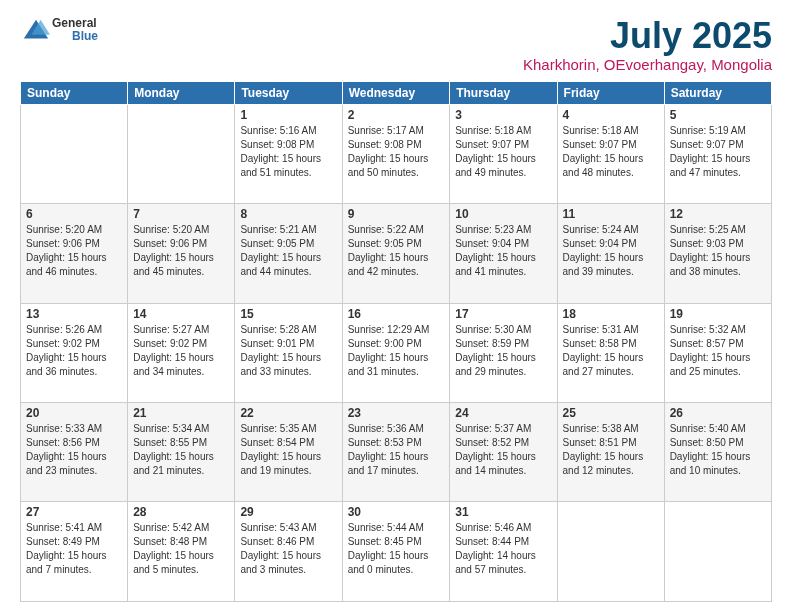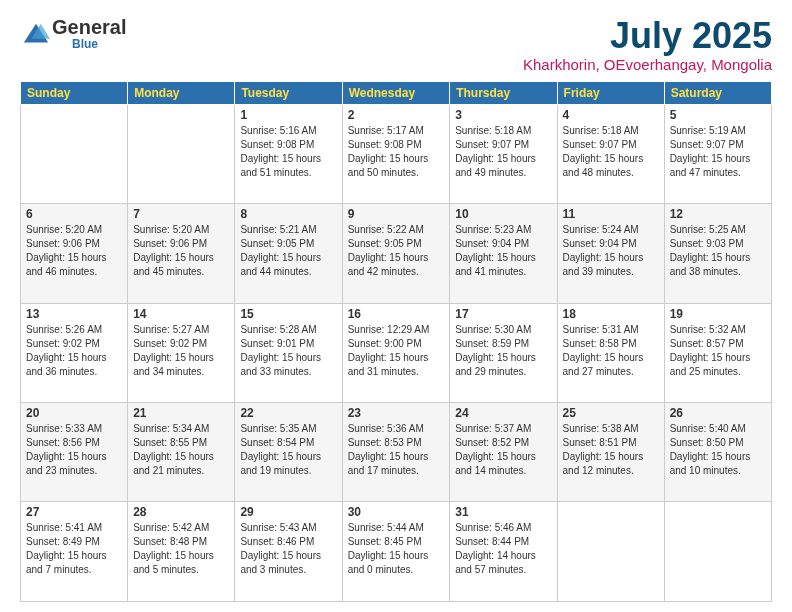--- a/index.html
+++ b/index.html
@@ -27,21 +27,21 @@
       display: flex;
       align-items: center;
       gap: 2px;
     }
     .logo-text {
       display: flex;
       flex-direction: column;
       line-height: 1.1;
     }
     .logo-general {
-      font-size: 20px;
+      font-size: 12px;
       font-weight: bold;
       color: #333;
     }
     .logo-blue {
       font-size: 12px;
       font-weight: bold;
       color: #2c6fad;
       margin-left: 20px;
     }
     .logo-icon {
@@ -63,21 +63,21 @@
       color: #be185d;
       margin-left: 27px;
     }
     .calendar {
       width: 100%;
       border-collapse: collapse;
       flex: 1;
     }
     .calendar th {
       background: #2c6fad;
-      color: #fde047;
+      color: #ffffff;
       font-size: 12px;
       font-weight: bold;
       padding: 4px 6px;
       text-align: left;
       border: 1px solid #fff;
     }
     .calendar td {
       border: 1px solid #ccc;
       vertical-align: top;
       padding: 3px 5px;

